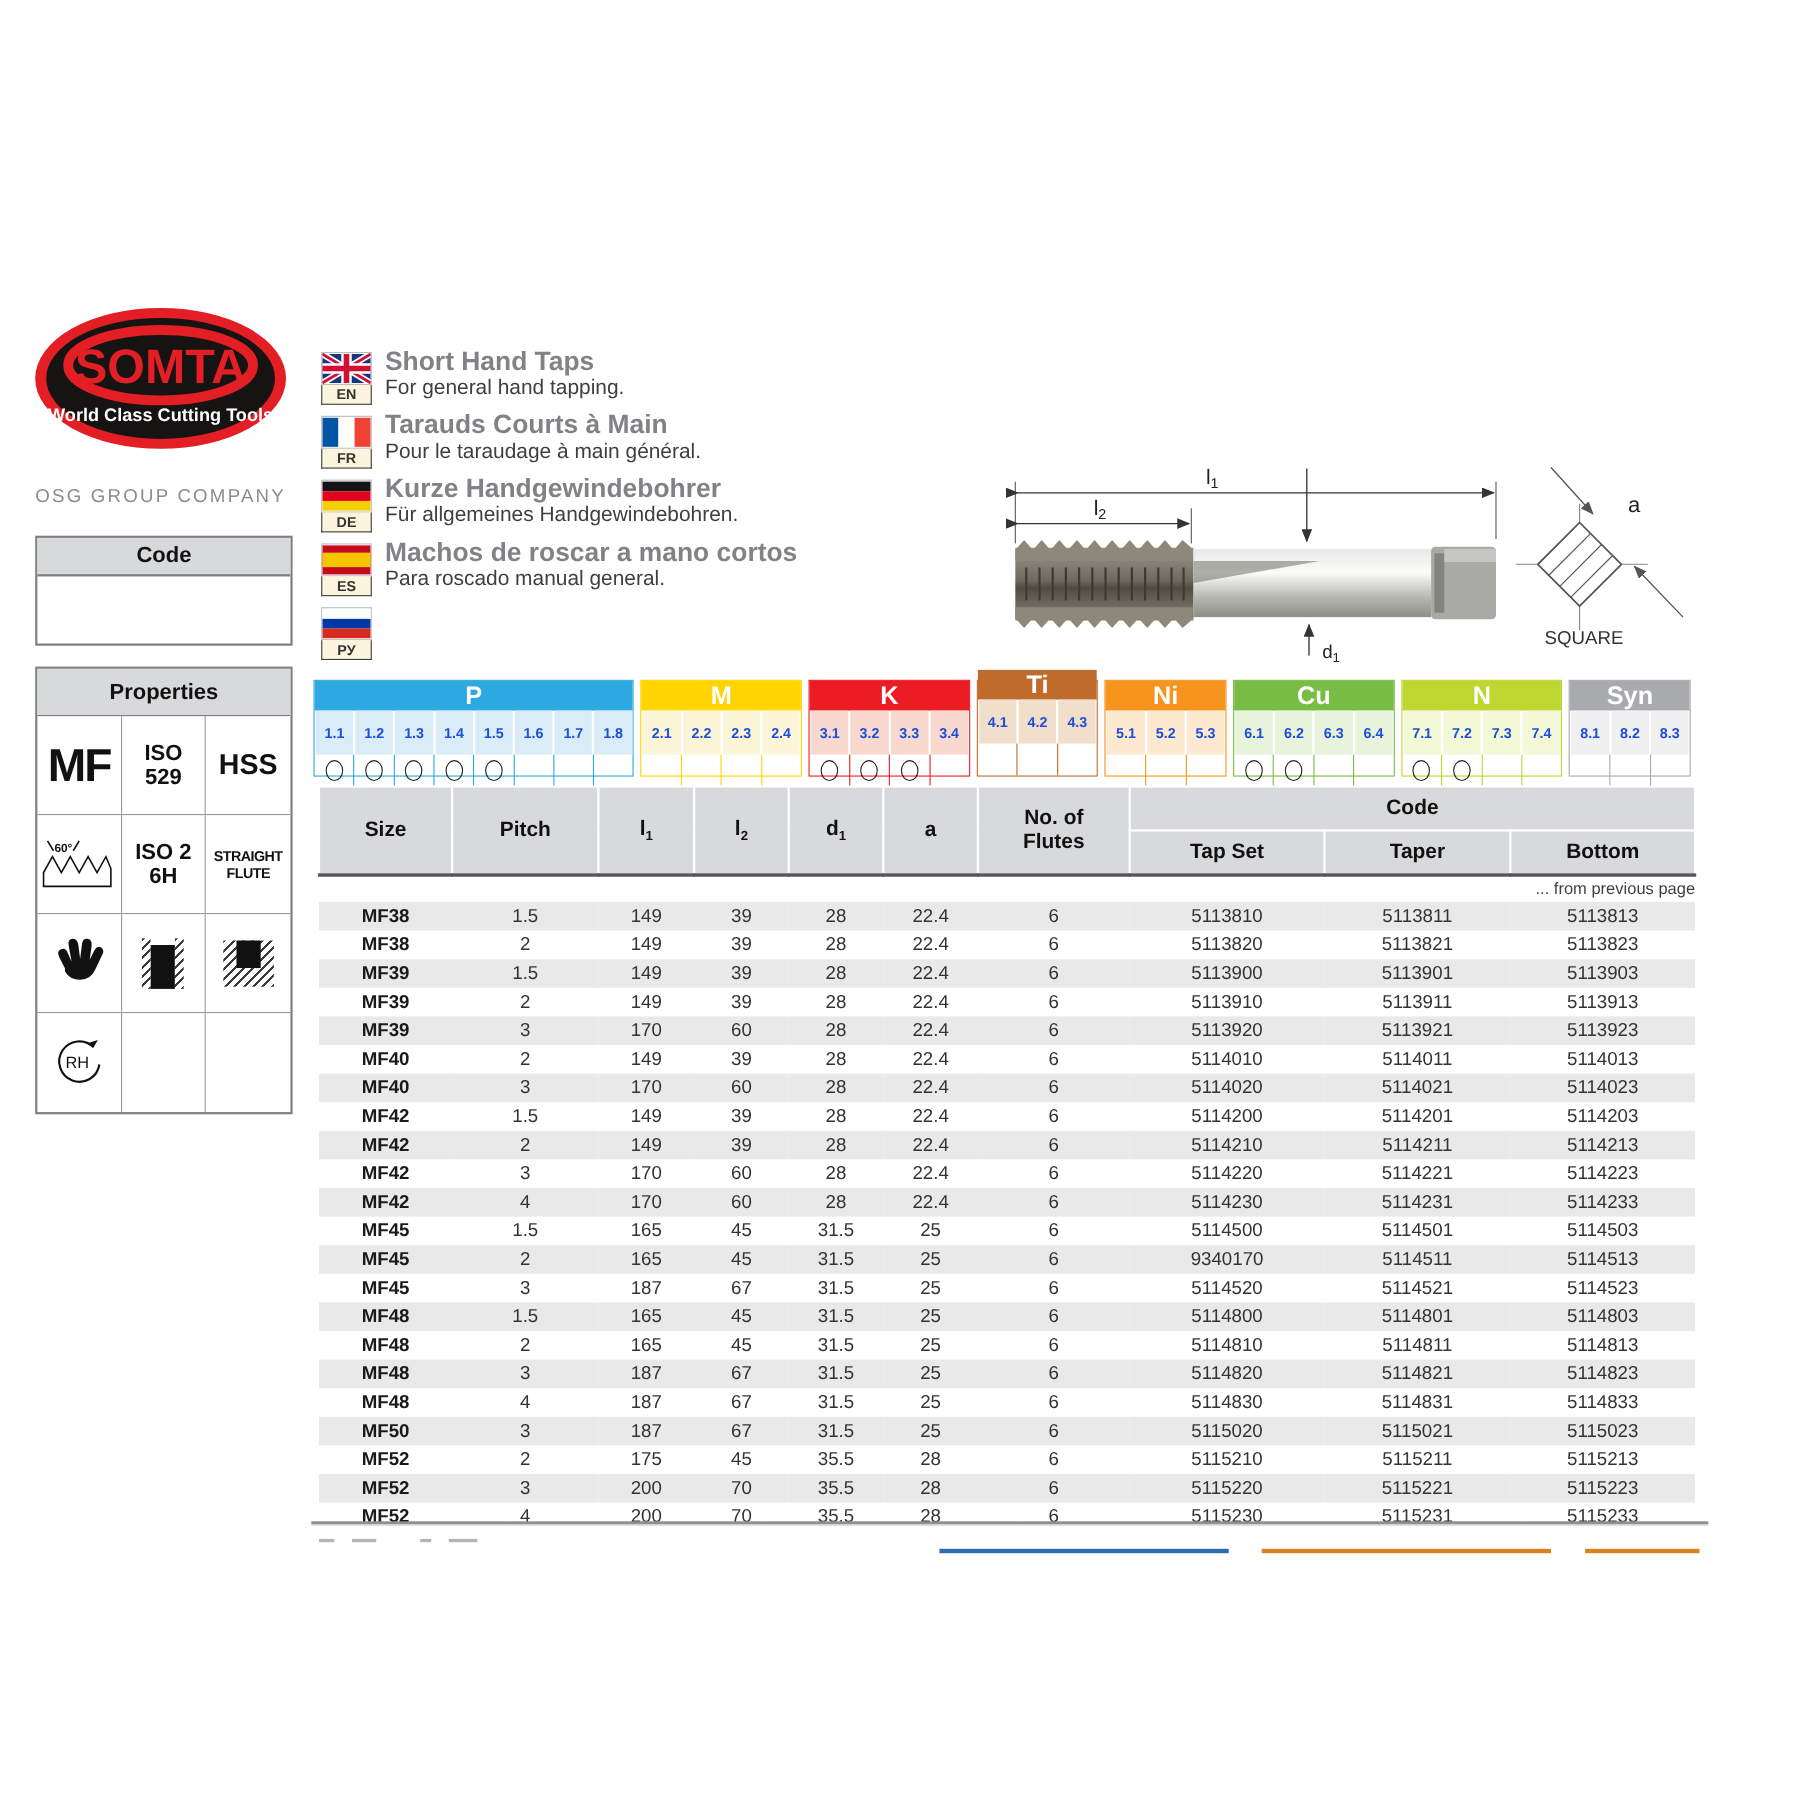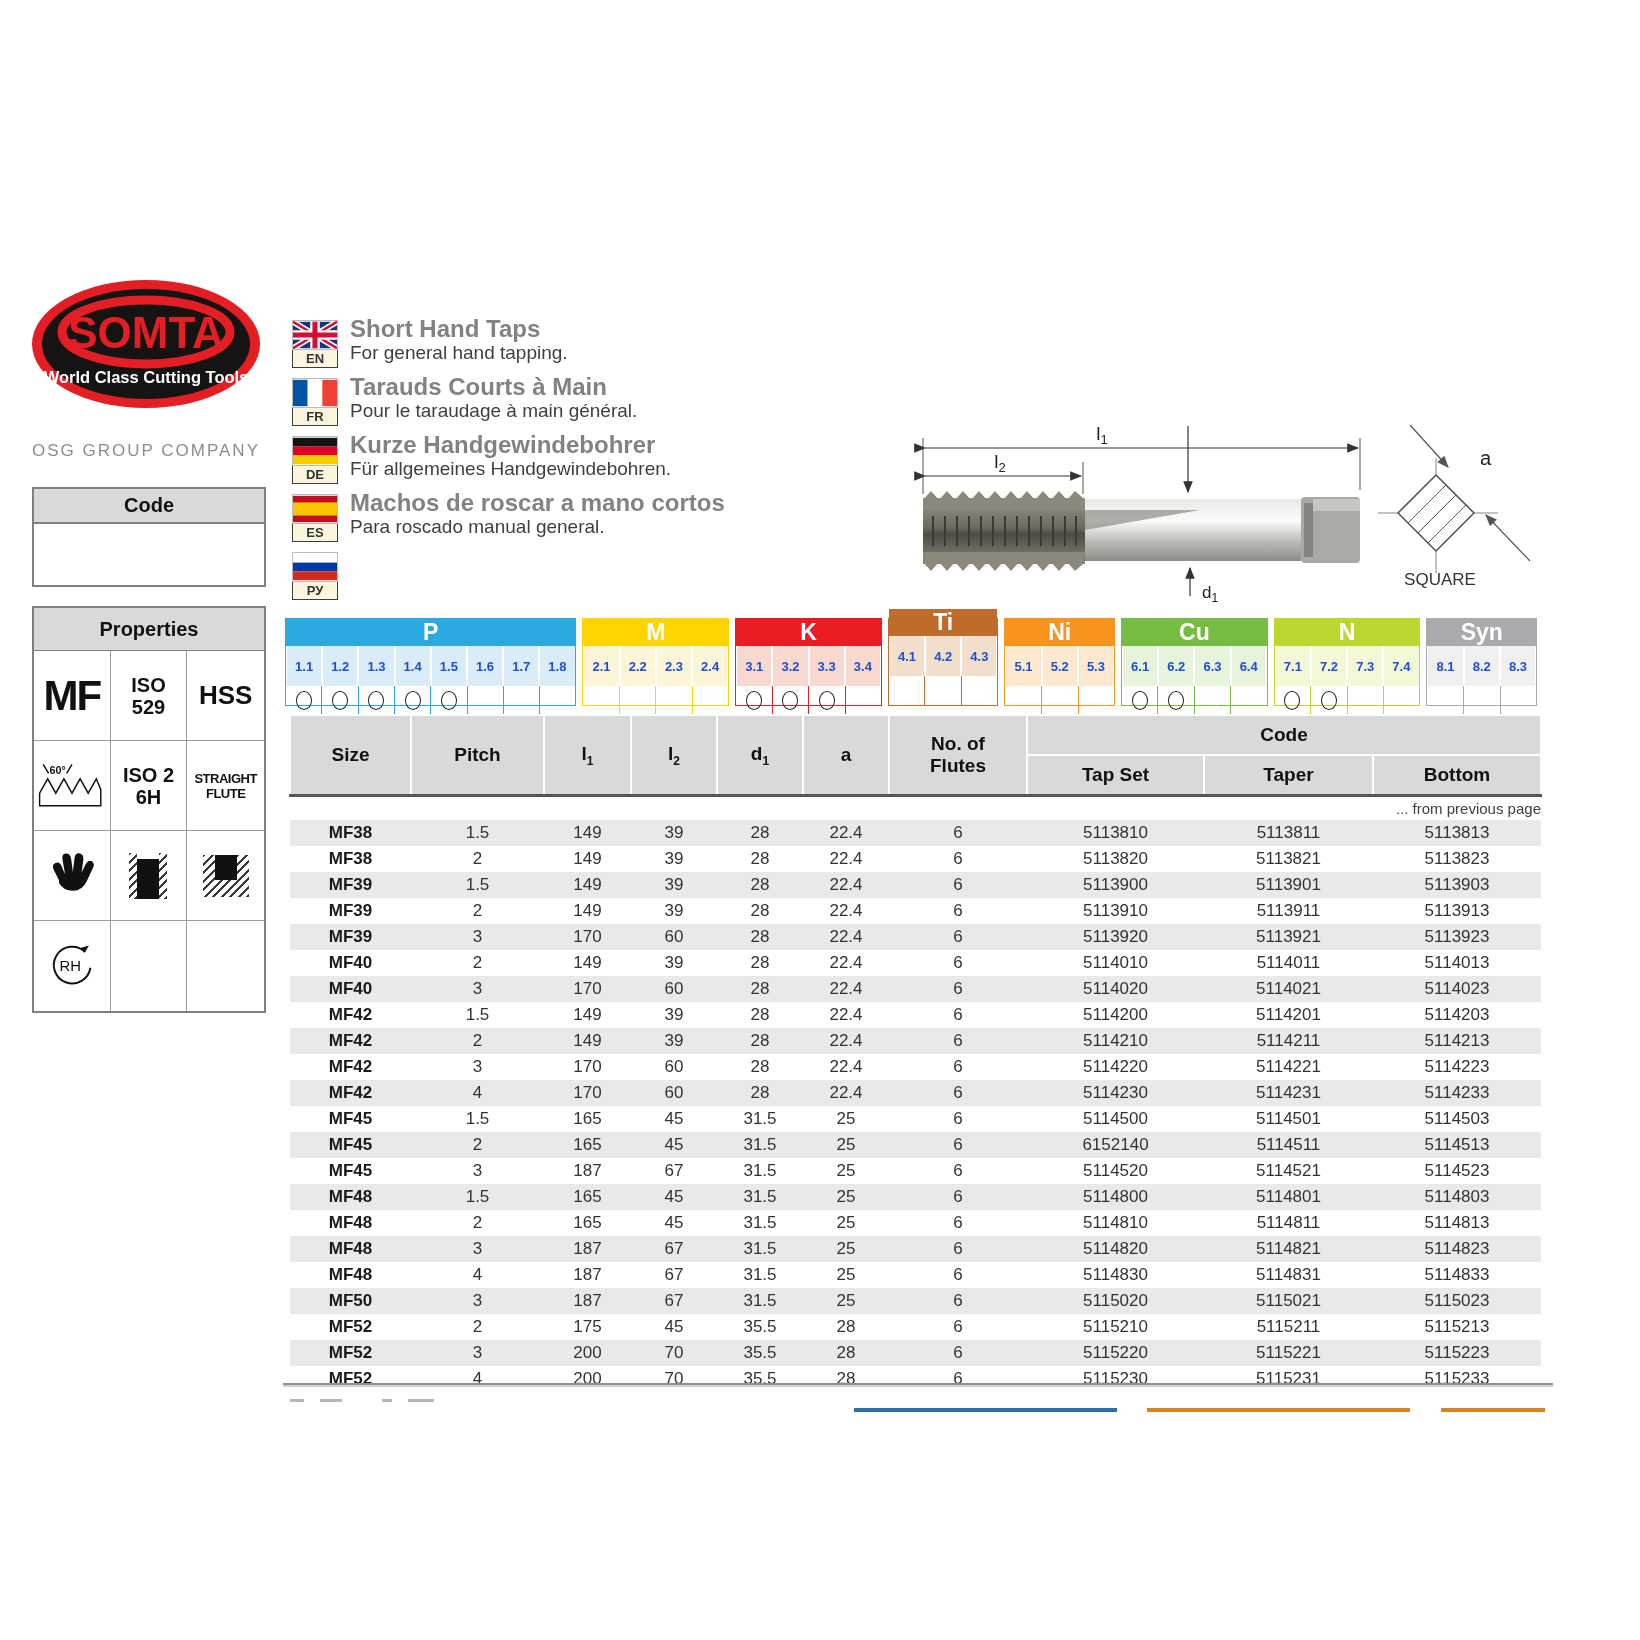--- a/index.html
+++ b/index.html
@@ -657,21 +657,21 @@
           <td>5114503</td>
         </tr>
         <tr class="shade">
           <td class="size">MF45</td>
           <td>2</td>
           <td>165</td>
           <td>45</td>
           <td>31.5</td>
           <td>25</td>
           <td>6</td>
-          <td>6152140</td>
+          <td>9340170</td>
           <td>5114511</td>
           <td>5114513</td>
         </tr>
         <tr>
           <td class="size">MF45</td>
           <td>3</td>
           <td>187</td>
           <td>67</td>
           <td>31.5</td>
           <td>25</td>

